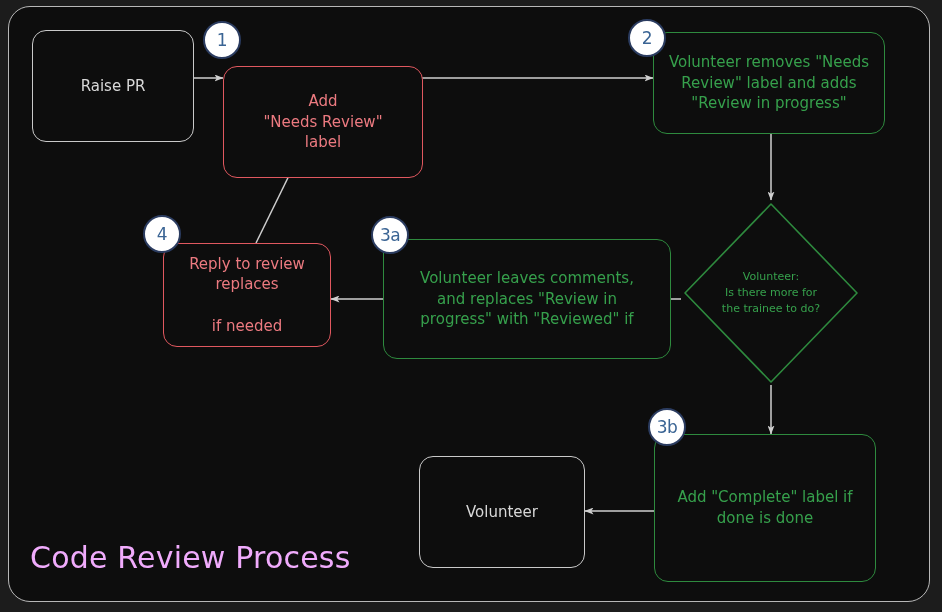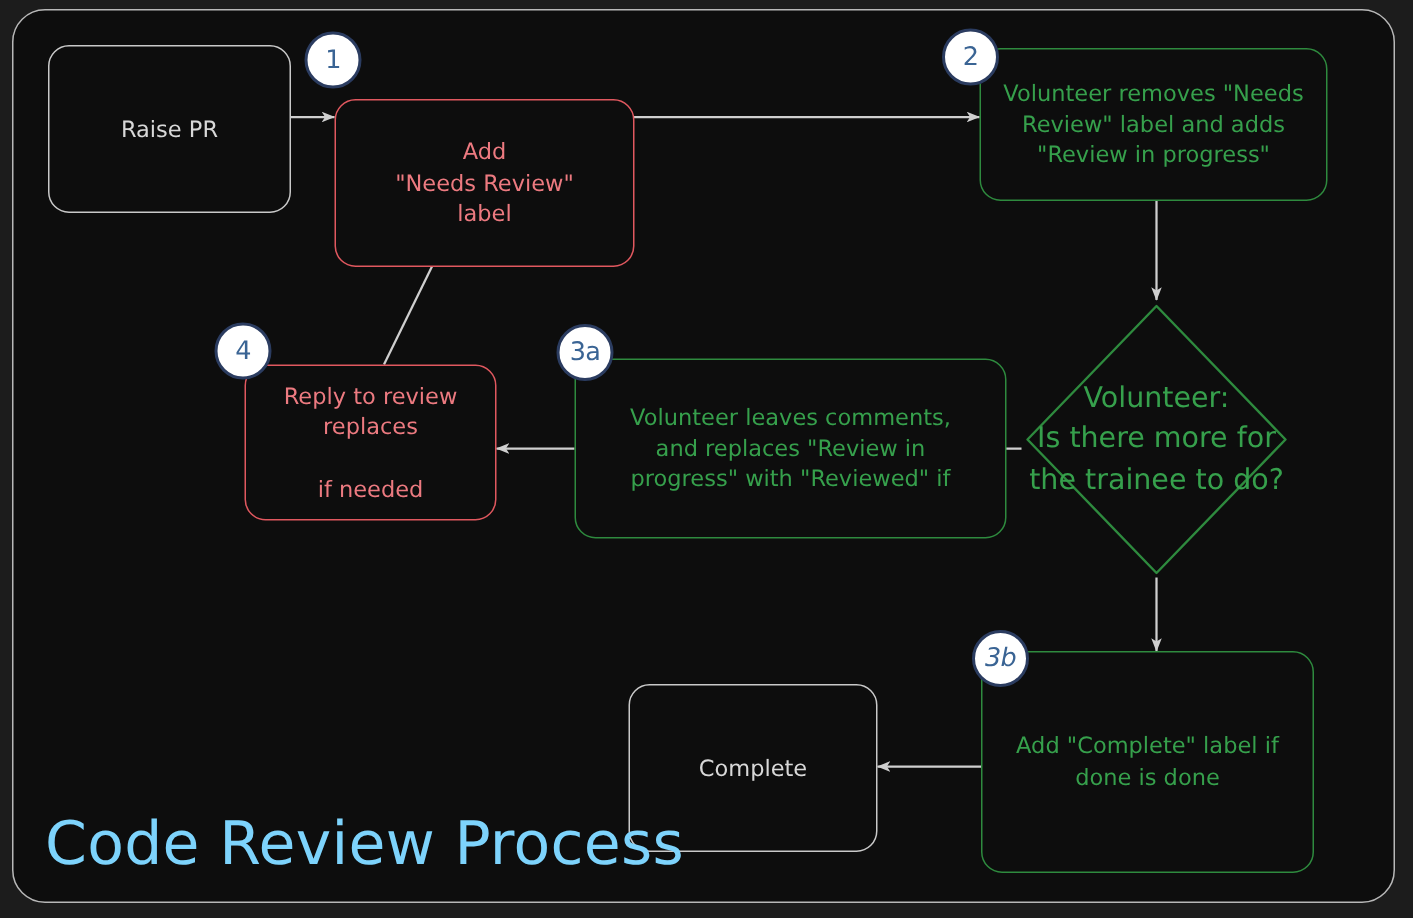--- a/index.html
+++ b/index.html
@@ -73,21 +73,21 @@
   }
   .diamond-label {
     position: absolute;
     left: 0; top: 0;
     width: 100%; height: 100%;
     display: flex;
     align-items: center;
     justify-content: center;
     text-align: center;
     color: #36a04c;
-    font-size: 19px;
+    font-size: 11px;
     line-height: 1.45;
   }
   
   .badge {
     position: absolute;
     width: 34px;
     height: 34px;
     border-radius: 50%;
     background: #ffffff;
     border: 2px solid #2b3c60;
@@ -97,22 +97,22 @@
     justify-content: center;
     font-size: 17px;
     letter-spacing: -0.5px;
     z-index: 5;
   }
   
   #title {
     position: absolute;
     left: 30px;
     top: 540px;
-    color: #7dd3fc;
-    font-size: 40px;
+    color: #f0abfc;
+    font-size: 30px;
     letter-spacing: 0.2px;
     text-align: center;
   }
 </style>
 </head>
 <body>
 
 <div id="canvas">
 
   <div id="frame"></div>
@@ -204,23 +204,23 @@
   <div class="badge" style="left:143px; top:215px;">
     <span>4</span>
   </div>
 
   <div class="node green" style="left:654px; top:434px; width:222px; height:148px;">
     <span class="txt">
       <span>Add "Complete" label if</span><br>
       <span>done is done</span>
     </span>
   </div>
-  <div class="badge" style="left:648px; top:420px;font-style:italic;">
+  <div class="badge" style="left:648px; top:408px;">
     <span>3b</span>
   </div>
 
   <div class="node neutral" style="left:419px; top:456px; width:166px; height:112px;">
-    <span class="txt">Complete</span>
+    <span class="txt">Volunteer</span>
   </div>
 
   <div id="title">Code Review Process</div>
 
 </div>
 
 </body></html>

